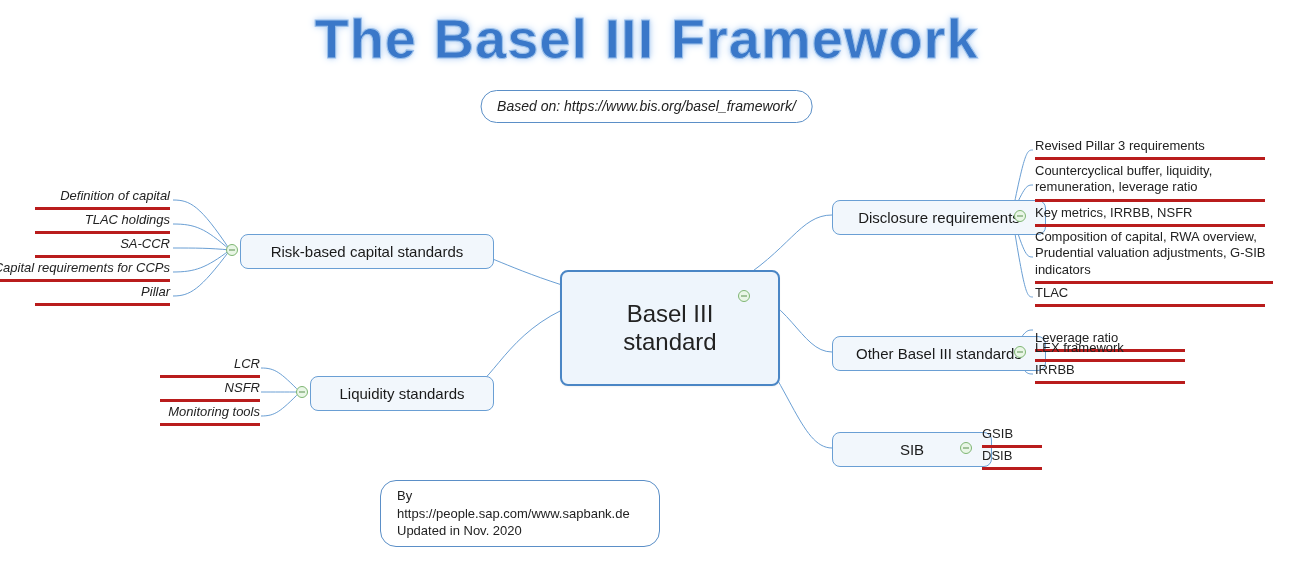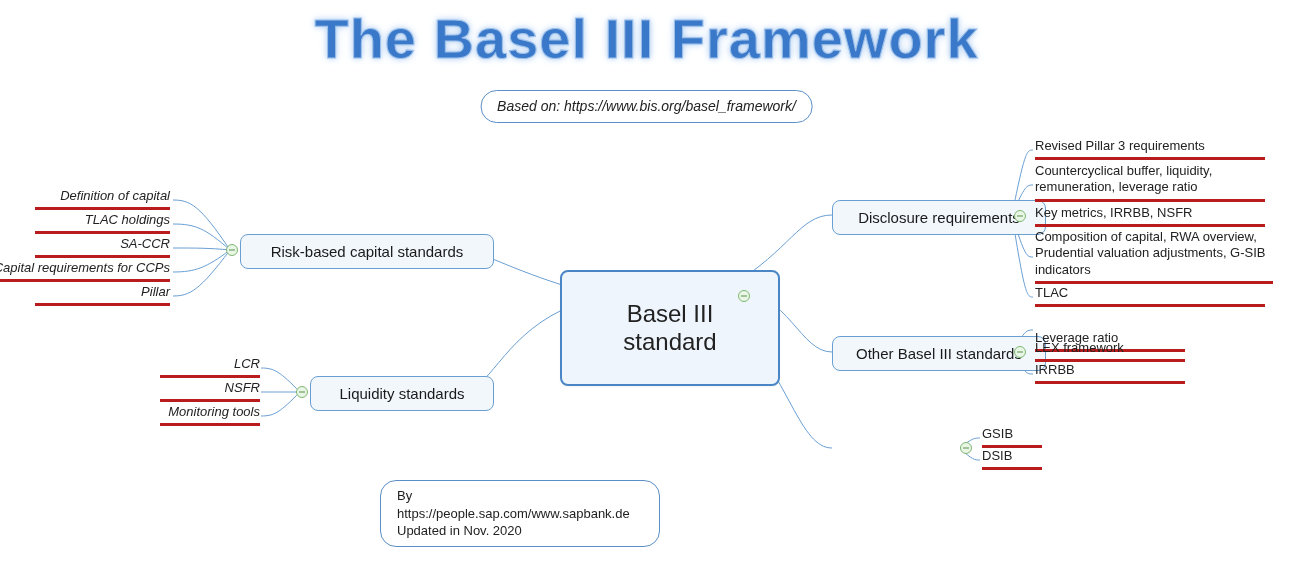--- a/index.html
+++ b/index.html
@@ -178,20 +178,21 @@
   <div class="leaf right" style="left:1035px; top:229px; width:238px;">Composition of capital, RWA overview, Prudential valuation adjustments, G-SIB indicators</div>
   <div class="leaf right" style="left:1035px; top:285px; width:230px;">TLAC</div>
 
   <div class="branch" style="left:832px; top:336px; width:180px;">Other Basel III standards</div>
   <div class="toggle" style="left:1014px; top:346px;"></div>
 
   <div class="leaf right" style="left:1035px; top:318px; width:150px;margin-top:12px;">Leverage ratio</div>
   <div class="leaf right" style="left:1035px; top:340px; width:150px;">LEX framework</div>
   <div class="leaf right" style="left:1035px; top:362px; width:150px;">IRRBB</div>
 
+  <div class="branch" style="left:832px; top:432px; width:126px;">SIB</div>
   <div class="toggle" style="left:960px; top:442px;"></div>
 
   <div class="leaf right" style="left:982px; top:426px; width:60px;">GSIB</div>
   <div class="leaf right" style="left:982px; top:448px; width:60px;">DSIB</div>
 
   <div class="pill" style="left:380px; top:480px; width:280px; font-size:13px;">
     <span>By https://people.sap.com/www.sapbank.de</span><br>
     <span>Updated in Nov. 2020</span>
   </div>
 

